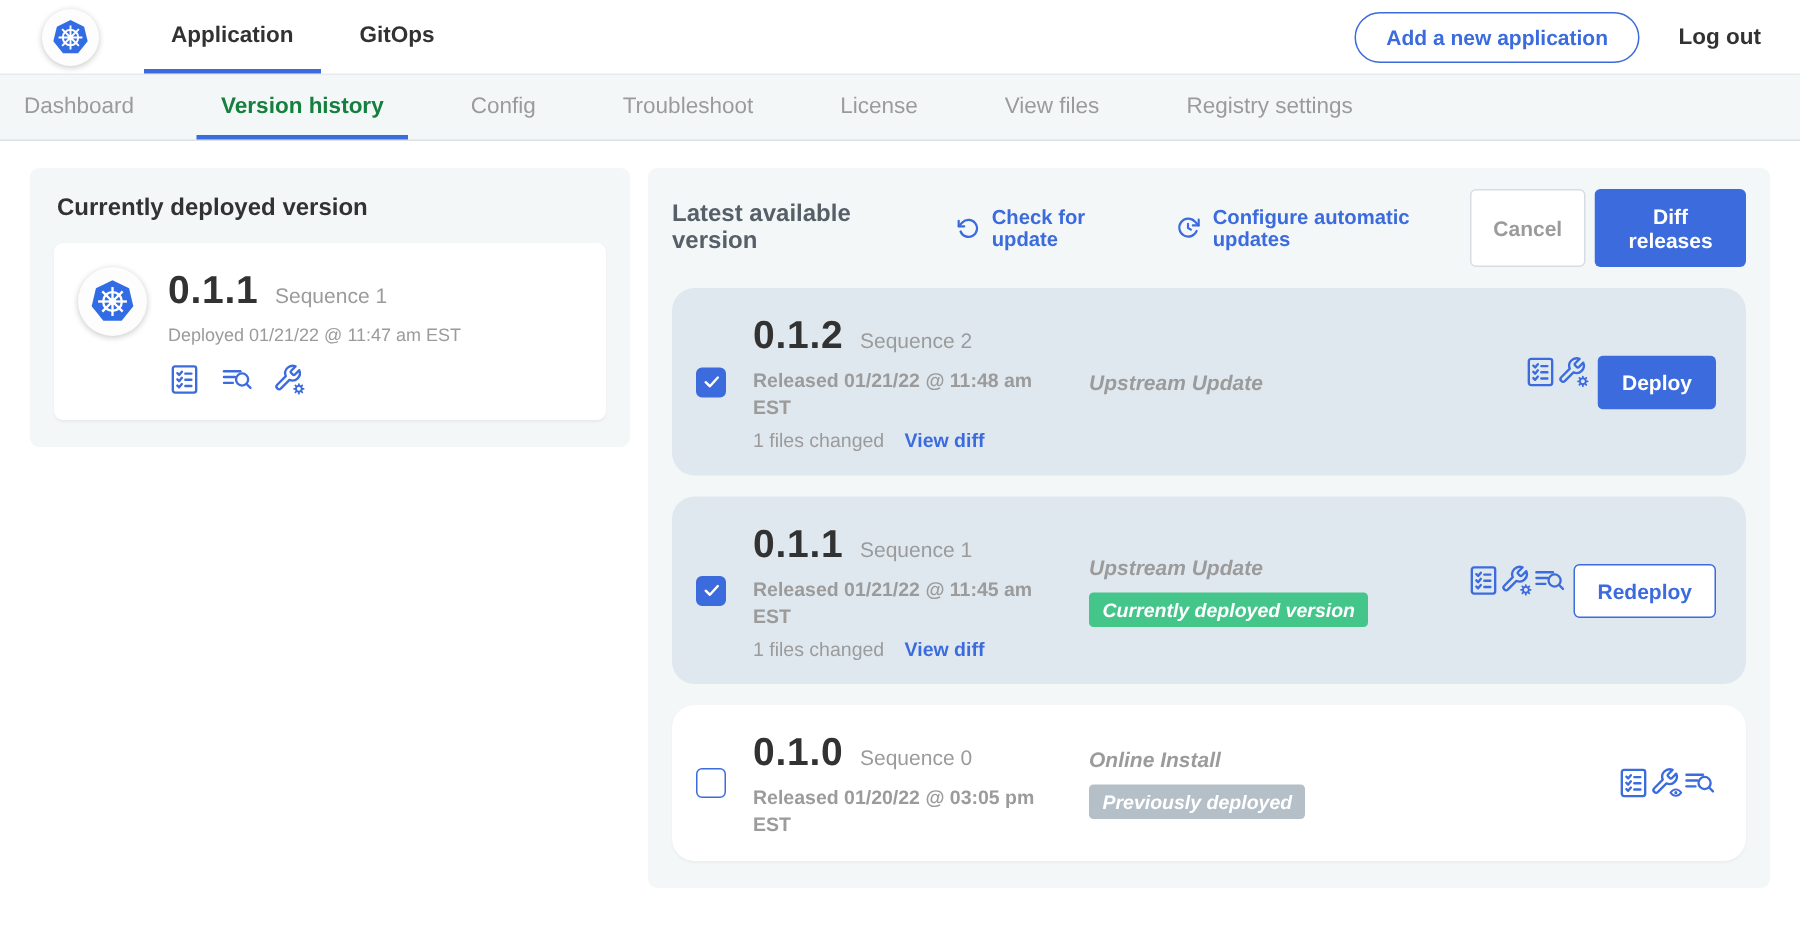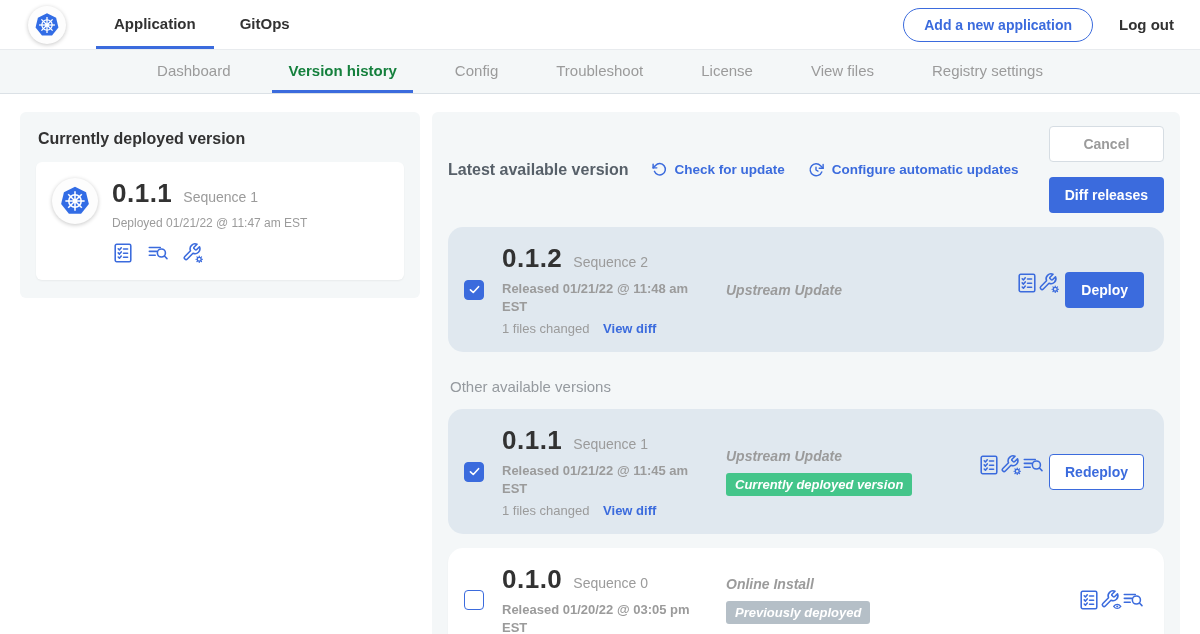--- a/index.html
+++ b/index.html
@@ -16,21 +16,21 @@
   .topnav-tab { display:flex; align-items:center; padding:0 18px; font-size:15px; font-weight:700;
     color:#323232; border-bottom:3px solid transparent; cursor:pointer; }
   .topnav-tab.active { border-bottom-color:#3b6bdd; }
   .topnav-right { margin-left:auto; display:flex; align-items:center; gap:26px; }
   .pill-btn { border:1px solid #3b6bdd; color:#3b6bdd; background:#fff; border-radius:18px;
     padding:8px 20px; font-size:14px; font-weight:700; cursor:pointer; }
   .logout { font-size:15px; font-weight:700; color:#323232; cursor:pointer; }
 
   
   .appnav { height:44px; background:#f4f7f8; border-bottom:1px solid #dbe1e6;
-    display:flex; justify-content:center; gap:26px; }
+    display:flex; gap:26px; }
   .appnav-tab { display:flex; align-items:center; padding:0 16px; font-size:15px; font-weight:500;
     color:#9b9b9b; border-bottom:3px solid transparent; cursor:pointer; }
   .appnav-tab.active { color:#15803d; font-weight:700; border-bottom-color:#3b6bdd; }
 
   
   .content { display:flex; gap:12px; padding:18px 20px; align-items:flex-start; }
   .panel { background:#f4f7f8; border-radius:6px; }
   .left-panel { width:400px; padding:14px 16px 18px; }
   .left-title { font-size:16px; font-weight:700; color:#323232; margin:4px 0 14px 2px; }
   .deployed-card { background:#fff; border-radius:6px; padding:16px; display:flex; gap:14px;
@@ -43,21 +43,21 @@
   .deployed-at { font-size:12px; font-weight:500; color:#9b9b9b; margin-top:7px; }
   .icon-row { display:flex; gap:13px; margin-top:12px; }
   .ic { color:#3b6bdd; cursor:pointer; display:inline-flex; }
 
   
   .right-panel { flex:1; padding:14px 16px 18px; }
   .latest-header { display:flex; align-items:center; }
   .latest-title { font-size:16px; font-weight:700; color:#576069; }
   .header-link { display:inline-flex; align-items:center; gap:7px; color:#3b6bdd;
     font-size:13.5px; font-weight:700; margin-left:22px; cursor:pointer; }
-  .header-actions { margin-left:auto; display:flex; gap:15px;flex-direction:column; }
+  .header-actions { margin-left:auto; display:flex; gap:6px; }
   .btn { border-radius:4px; font-weight:700; font-size:14px; padding:9px 15px;
     border:1px solid transparent; cursor:pointer;
     font-family:"Liberation Sans","DejaVu Sans",sans-serif; }
   .btn-cancel { background:#fff; border-color:#d6dde3; color:#9b9b9b; }
   .btn-primary { background:#3b6bdd; color:#fff; }
   .btn-outline { background:#fff; border:1px solid #3b6bdd; color:#3b6bdd; }
 
   .ver-row { display:flex; align-items:center; border-radius:15px; padding:16px; margin-top:14px; }
   .ver-row.selected { background:#e0e8ef; }
   .ver-row.plain { background:#fff; box-shadow:0 1px 2px rgba(0,0,0,.04); }
@@ -264,21 +264,20 @@
         <span class="ic">
           <svg width="22" height="22" viewBox="0 0 24 24">
               <use href="#i-wrench"></use>
               <use href="#i-gear-small"></use>
             </svg>
           </span>
         <button class="btn btn-primary">Deploy</button>
       </div>
     </div>
 
-    <div class="other-title">Other available versions</div>
 
     <div class="ver-row selected">
       <span class="checkbox checked">
         <svg width="15" height="15" viewBox="0 0 24 24">
             <use href="#i-check"></use>
           </svg>
         </span>
       <div class="ver-main">
         <div class="ver-title-line">
           <span class="ver-num">0.1.1</span>

